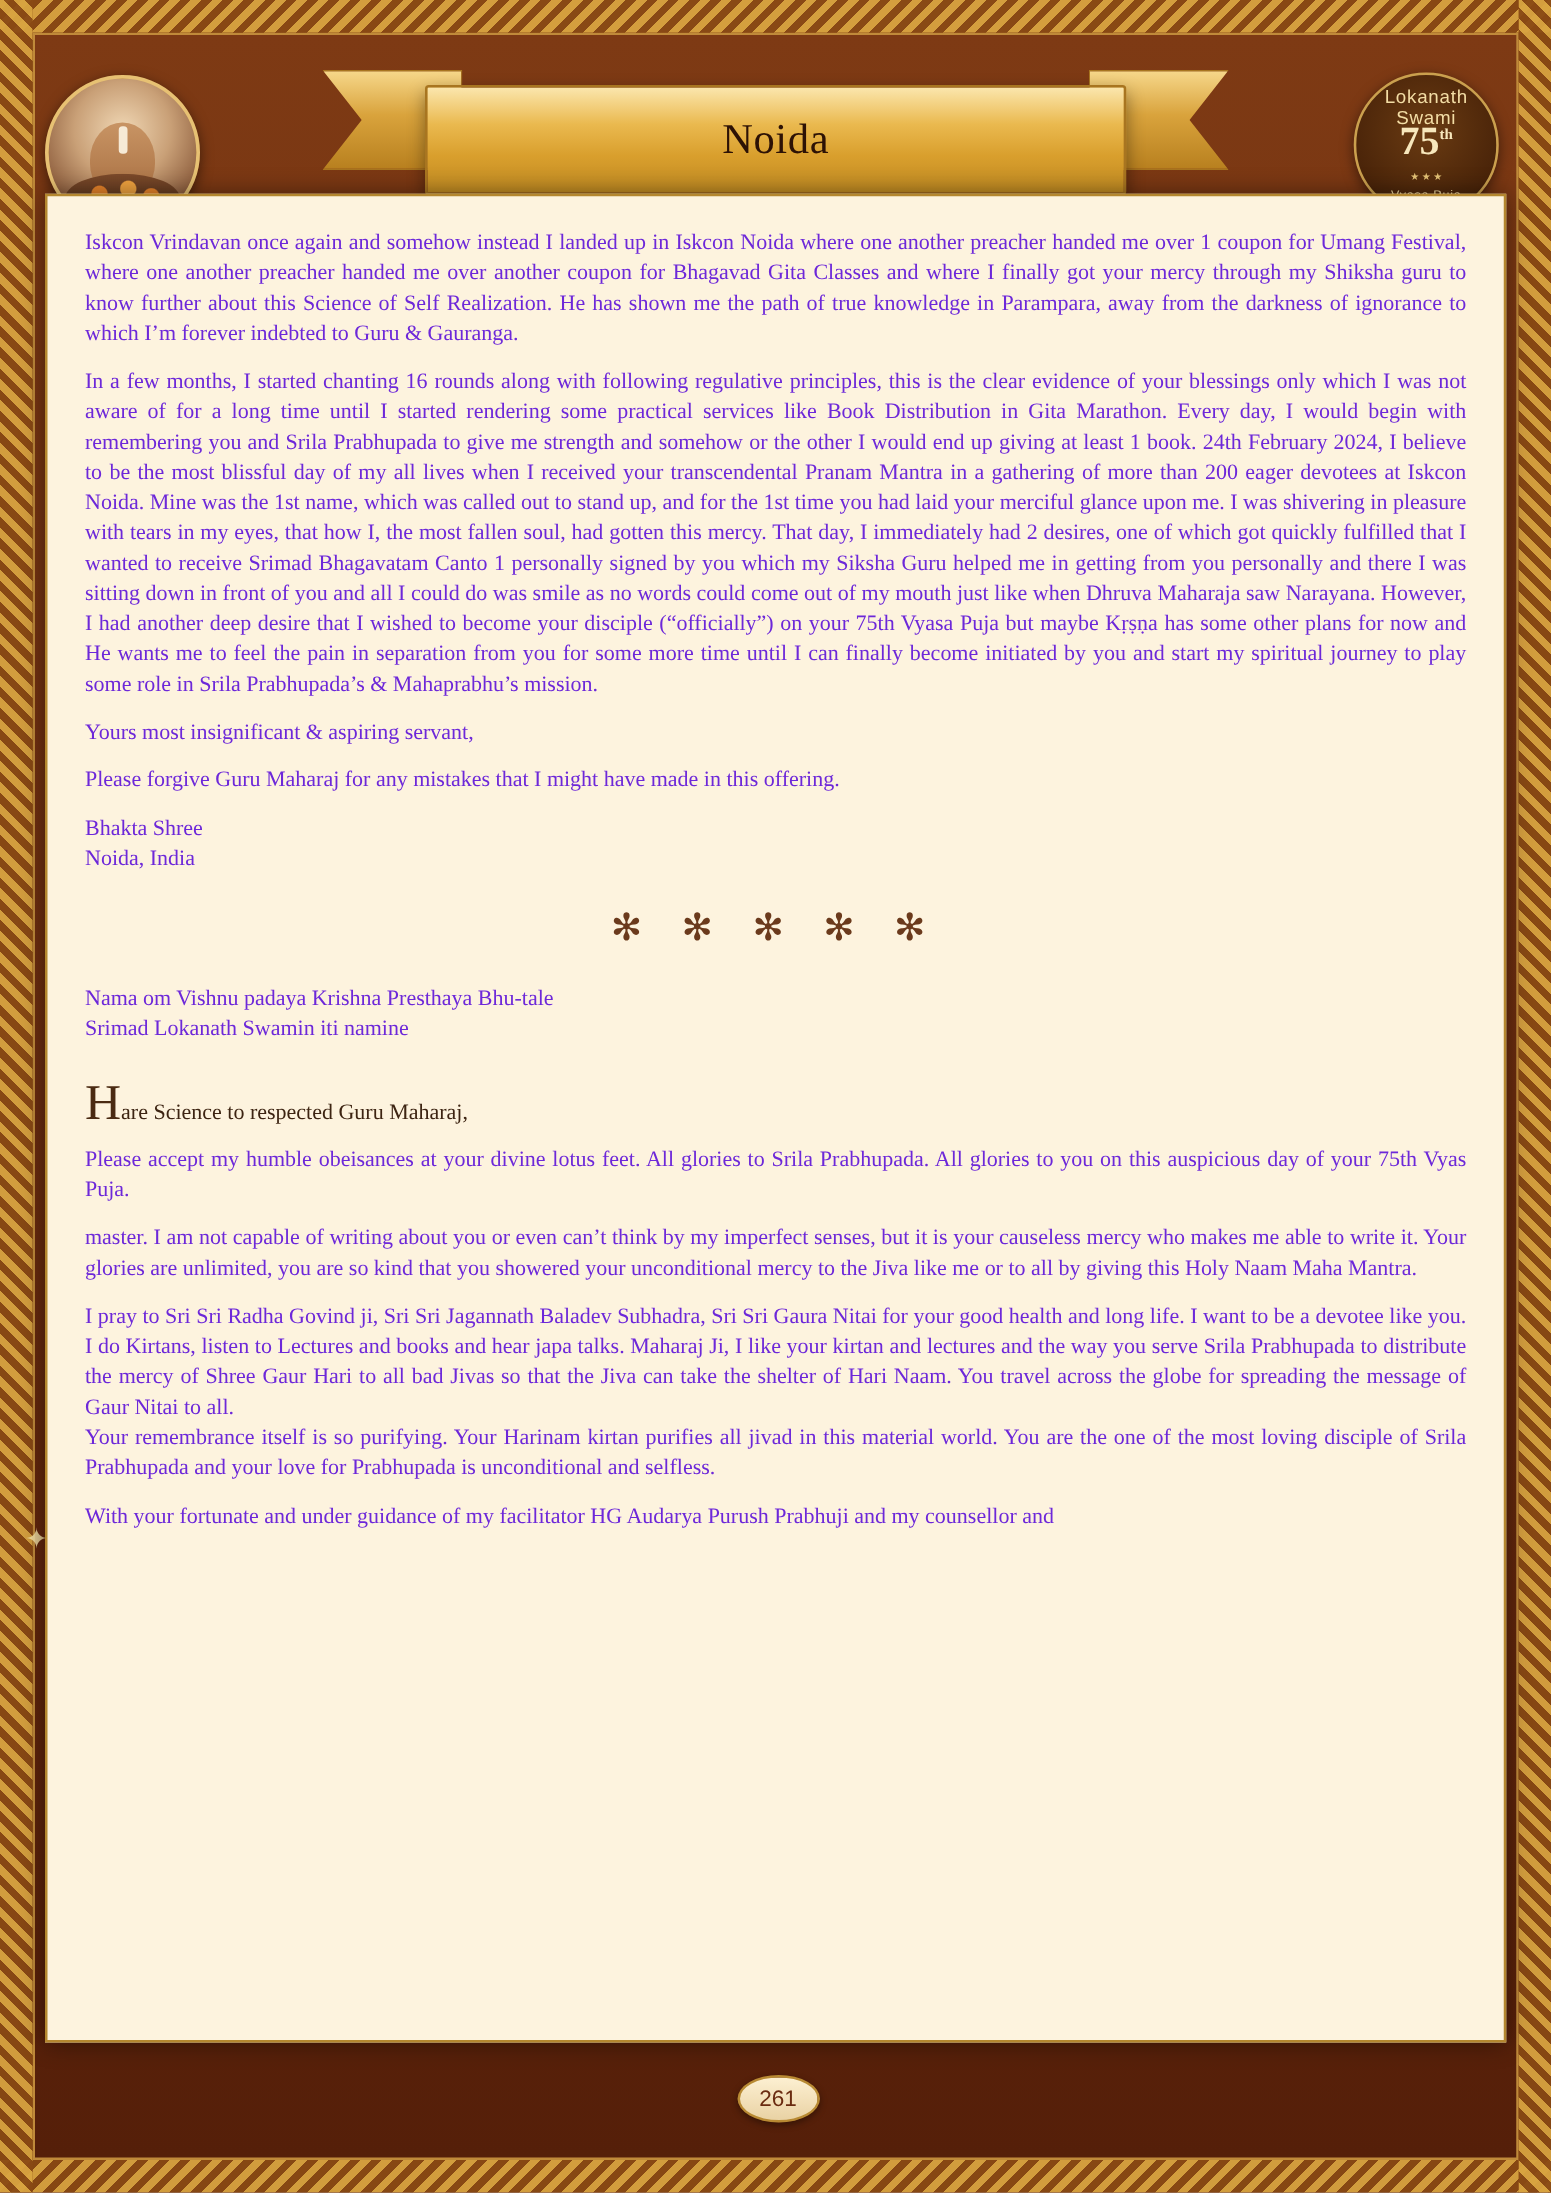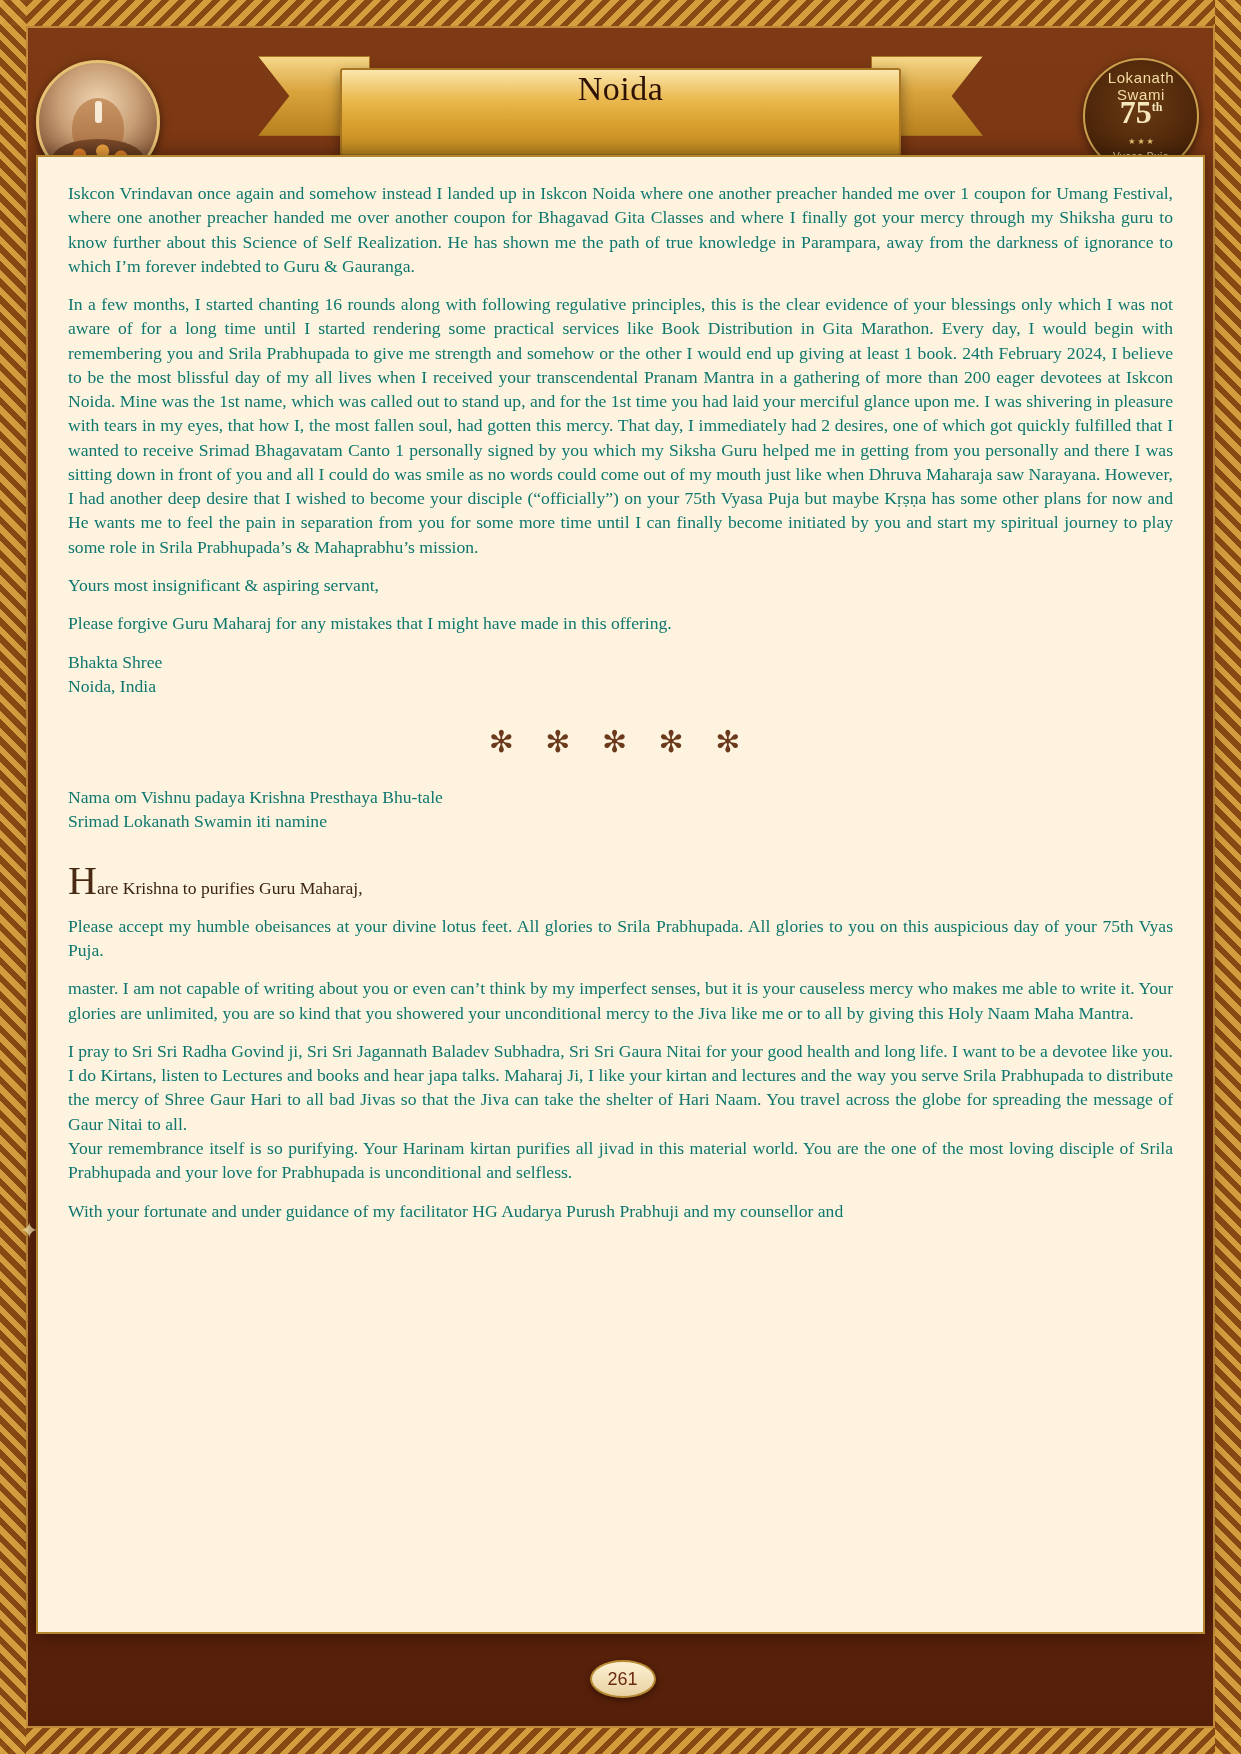--- a/index.html
+++ b/index.html
@@ -99,20 +99,21 @@
     position: absolute;
     left: 340px;
     right: 340px;
     top: 26px;
     height: 84px;
     background: linear-gradient(180deg, #fbe6ad 0%, #eab94f 35%, #d99f2d 65%, #c08a22 100%);
     border: 2px solid #a87520;
     border-radius: 3px;
     box-shadow: 0 6px 14px rgba(0,0,0,.4);
     display: flex;
+    align-items: center;
     justify-content: center;
   }
   .ribbon-title {
     font-size: 34px;
     color: #2d1205;
     letter-spacing: .5px;
     font-family: "Liberation Serif", serif;
   }
 
   
@@ -200,21 +201,21 @@
     bottom: 26px; left: 0; right: 0;
     font-size: 8px;
     color: #e6c477;
   }
 
   
   .body-text p {
     margin: 0 0 14px 0;
     font-size: 17.6px;
     line-height: 1.38;
-    color: #0f766e;
+    color: #6d28d9;
     text-align: justify;
     font-family: "Liberation Serif", serif;
   }
   .body-text p.tight { margin-bottom: 0; }
   .body-text p.nojust { text-align: left; }
   .stars-divider {
     text-align: center;
     font-size: 30px;
     color: #6b3a1c;
     letter-spacing: 12px;
@@ -310,21 +311,21 @@
       <p class="nojust">Noida, India</p>
 
       <div class="stars-divider">✻  ✻  ✻  ✻  ✻</div>
 
       <p class="tight nojust">Nama om Vishnu padaya Krishna Presthaya Bhu-tale</p>
       <p class="nojust">Srimad Lokanath Swamin iti namine</p>
 
       <div style="height:18px"></div>
 
       <div class="dropcap-para">
-        <span class="dropcap">H</span><span>are Krishna to purifies Guru Maharaj,</span>
+        <span class="dropcap">H</span><span>are Science to respected Guru Maharaj,</span>
       </div>
 
       <p>Please accept my humble obeisances at your divine lotus feet. All glories to Srila Prabhupada. All glories to you on this auspicious day of your 75th Vyas Puja.</p>
       <p>master. I am not capable of writing about you or even can’t think by my imperfect senses, but it is your causeless mercy who makes me able to write it. Your glories are unlimited, you are so kind that you showered your unconditional mercy to the Jiva like me or to all by giving this Holy Naam Maha Mantra.</p>
       <p class="tight">I pray to Sri Sri Radha Govind ji, Sri Sri Jagannath Baladev Subhadra, Sri Sri Gaura Nitai for your good health and long life. I want to be a devotee like you. I do Kirtans, listen to Lectures and books and hear japa talks. Maharaj Ji, I like your kirtan and lectures and the way you serve Srila Prabhupada to distribute the mercy of Shree Gaur Hari to all bad Jivas so that the Jiva can take the shelter of Hari Naam. You travel across the globe for spreading the message of Gaur Nitai to all.</p>
       <p>Your remembrance itself is so purifying. Your Harinam kirtan purifies all jivad in this material world. You are the one of the most loving disciple of Srila Prabhupada and your love for Prabhupada is unconditional and selfless.</p>
       <p>With your fortunate and under guidance of my facilitator HG Audarya Purush Prabhuji and my counsellor and</p>
     </div>
   </div>
 

